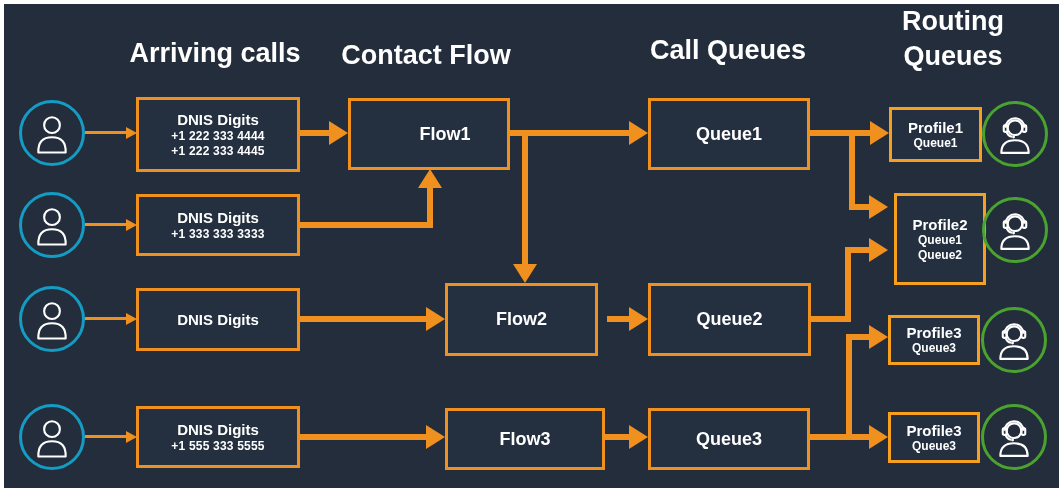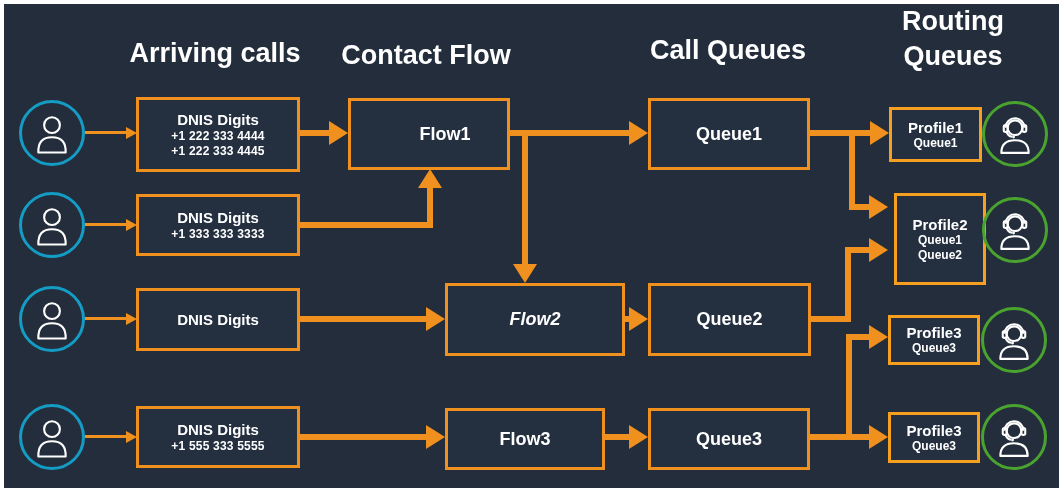--- a/index.html
+++ b/index.html
@@ -79,21 +79,21 @@
     <div class="dnis-title">DNIS Digits</div>
   </div>
   <div class="node" style="left:136px;top:406px;width:164px;height:62px;">
     <div class="dnis-title">DNIS Digits</div>
     <div class="dnis-num">+1 555 333 5555</div>
   </div>
 
   <div class="node" style="left:348px;top:98px;width:162px;height:72px;padding-left:32px;">
     <div class="node-label">Flow1</div>
   </div>
-  <div class="node" style="left:445px;top:283px;width:180px;height:73px;font-style:italic;">
+  <div class="node" style="left:445px;top:283px;width:153px;height:73px;">
     <div class="node-label">Flow2</div>
   </div>
   <div class="node" style="left:445px;top:408px;width:160px;height:62px;">
     <div class="node-label">Flow3</div>
   </div>
 
   <div class="node" style="left:648px;top:98px;width:162px;height:72px;">
     <div class="node-label">Queue1</div>
   </div>
   <div class="node" style="left:648px;top:283px;width:163px;height:73px;">

